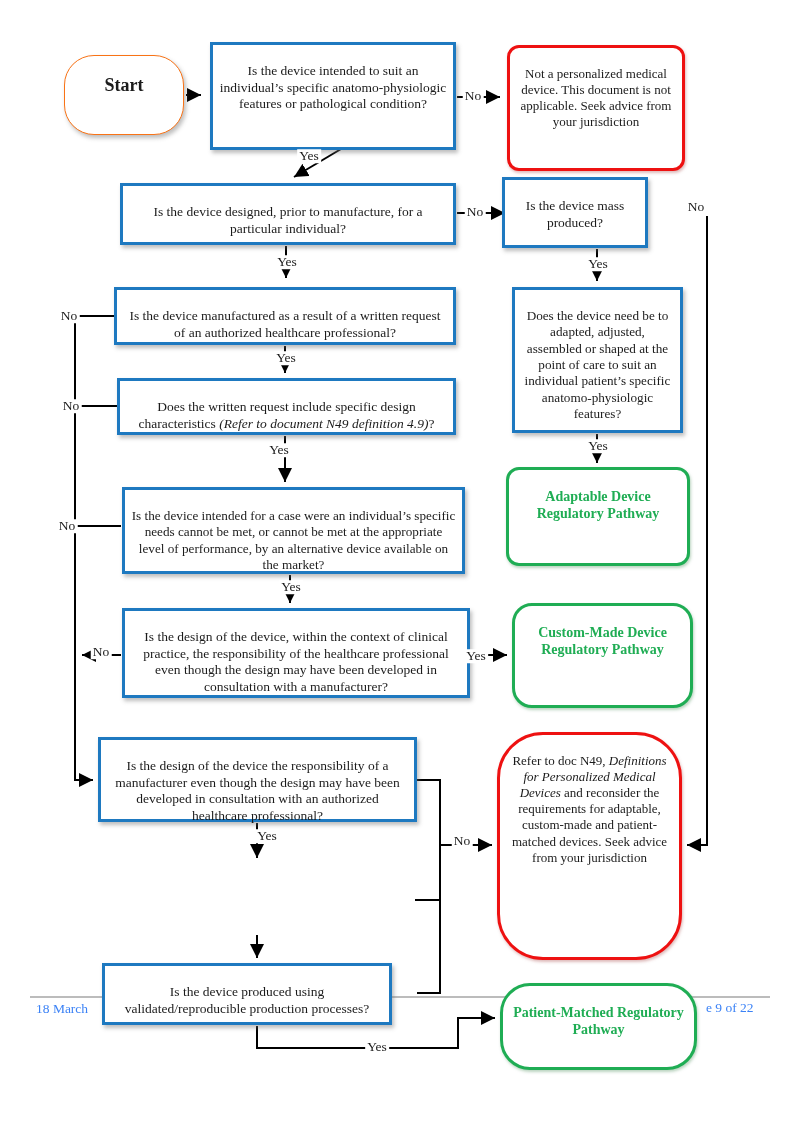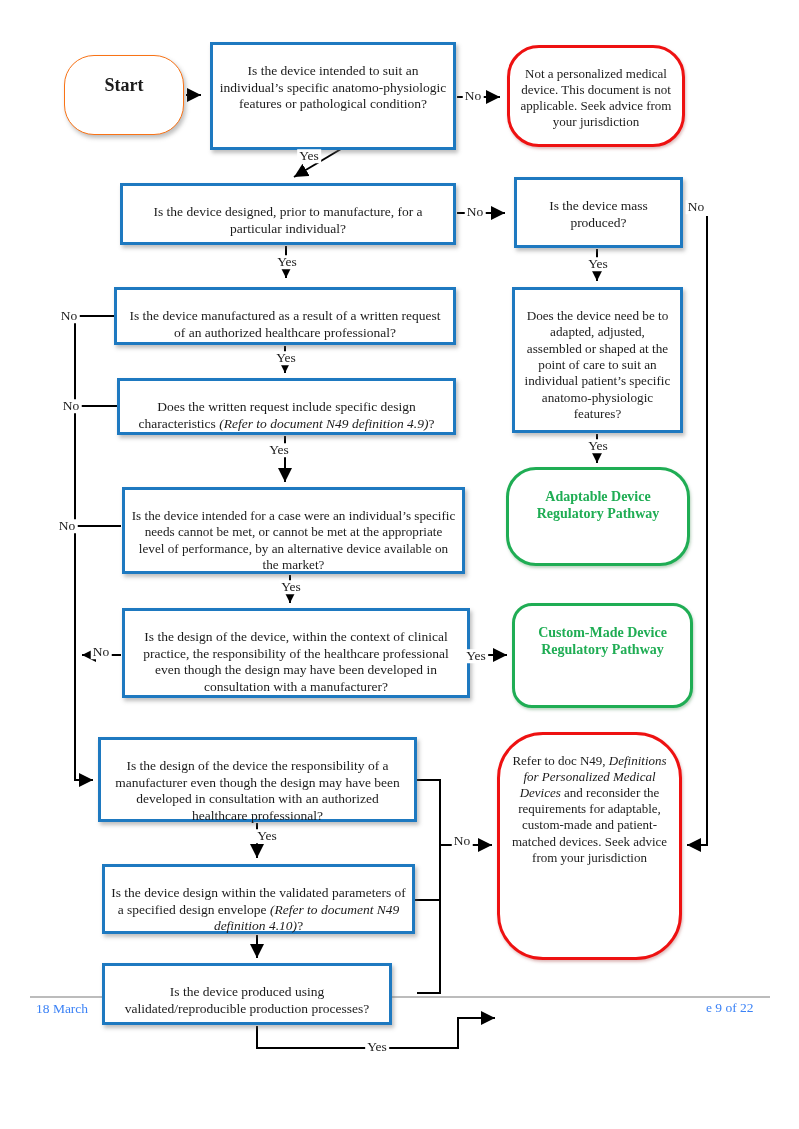--- a/index.html
+++ b/index.html
@@ -64,37 +64,37 @@
   </svg>
 
   <div class="node start" style="left:64px;top:55px;width:120px;height:80px">
     <span>Start</span>
   </div>
 
   <div class="node q" style="left:210px;top:42px;width:246px;height:108px">
     <span>Is the device intended to suit an individual’s specific anatomo-physiologic features or pathological condition?</span>
   </div>
 
-  <div class="node stop" style="left:507px;top:45px;width:178px;height:102px;border-radius:32px">
+  <div class="node stop" style="left:507px;top:45px;width:178px;height:126px;border-radius:12px">
     <span>Not a personalized medical device. This document is not applicable.  Seek advice from your jurisdiction</span>
   </div>
 
   <div class="node q" style="left:120px;top:183px;width:336px;height:62px">
     <span>Is the device designed, prior to manufacture, for a particular individual?</span>
   </div>
 
-  <div class="node q" style="left:514px;top:177px;width:169px;height:71px">
+  <div class="node q" style="left:502px;top:177px;width:146px;height:71px">
     <span>Is the device mass produced?</span>
   </div>
 
   <div class="node q" style="left:512px;top:287px;width:171px;height:146px;font-size:13.2px">
     <span>Does the device need be to adapted, adjusted, assembled or shaped at the point of care to suit an individual patient’s specific anatomo-physiologic features?</span>
   </div>
 
-  <div class="node pathend" style="left:506px;top:467px;width:184px;height:99px;border-radius:30px">
+  <div class="node pathend" style="left:506px;top:467px;width:184px;height:99px;border-radius:13px">
     <span>Adaptable Device Regulatory Pathway</span>
   </div>
 
   <div class="node q" style="left:114px;top:287px;width:342px;height:58px">
     <span>Is the device manufactured as a result of a written request of an authorized healthcare professional?</span>
   </div>
 
   <div class="node q" style="left:117px;top:378px;width:339px;height:57px">
     <span><span>Does the written request include specific design characteristics </span><i>(Refer to document N49 definition 4.9)</i><span>?</span></span>
   </div>
@@ -108,32 +108,32 @@
   </div>
 
   <div class="node pathend" style="left:512px;top:603px;width:181px;height:105px;border-radius:20px">
     <span>Custom-Made Device Regulatory Pathway</span>
   </div>
 
   <div class="node q" style="left:98px;top:737px;width:319px;height:85px">
     <span>Is the design of the device the responsibility of a manufacturer even though the design may have been developed in consultation with an authorized healthcare professional?</span>
   </div>
 
-  <div class="node q" style="left:102px;top:864px;width:313px;height:70px">
-    <span><span>Is the device design within the validated parameters of a specified design envelope </span><i>(Refer to document N49 definition 4.10)</i><span>?</span></span>
-  </div>
 
   <div class="node q" style="left:102px;top:963px;width:290px;height:62px">
     <span>Is the device produced using validated/reproducible production processes?</span>
   </div>
 
   <div class="node stop" style="left:497px;top:732px;width:185px;height:228px;border-radius:46px">
     <span><span>Refer to doc N49, </span><i>Definitions for Personalized Medical Devices</i><span> and reconsider the requirements for adaptable, custom-made and patient-matched devices. Seek advice from your jurisdiction</span></span>
   </div>
 
+  <div class="node pathend" style="left:500px;top:983px;width:197px;height:87px;border-radius:30px">
+    <span>Patient-Matched Regulatory Pathway</span>
+  </div>
 
   <div class="lbl" style="left:309px;top:156px">Yes</div>
   <div class="lbl" style="left:473px;top:96px">No</div>
   <div class="lbl" style="left:287px;top:262px">Yes</div>
   <div class="lbl" style="left:475px;top:212px">No</div>
   <div class="lbl" style="left:696px;top:207px">No</div>
   <div class="lbl" style="left:598px;top:264px">Yes</div>
   <div class="lbl" style="left:598px;top:446px">Yes</div>
   <div class="lbl" style="left:69px;top:316px">No</div>
   <div class="lbl" style="left:286px;top:358px">Yes</div>

